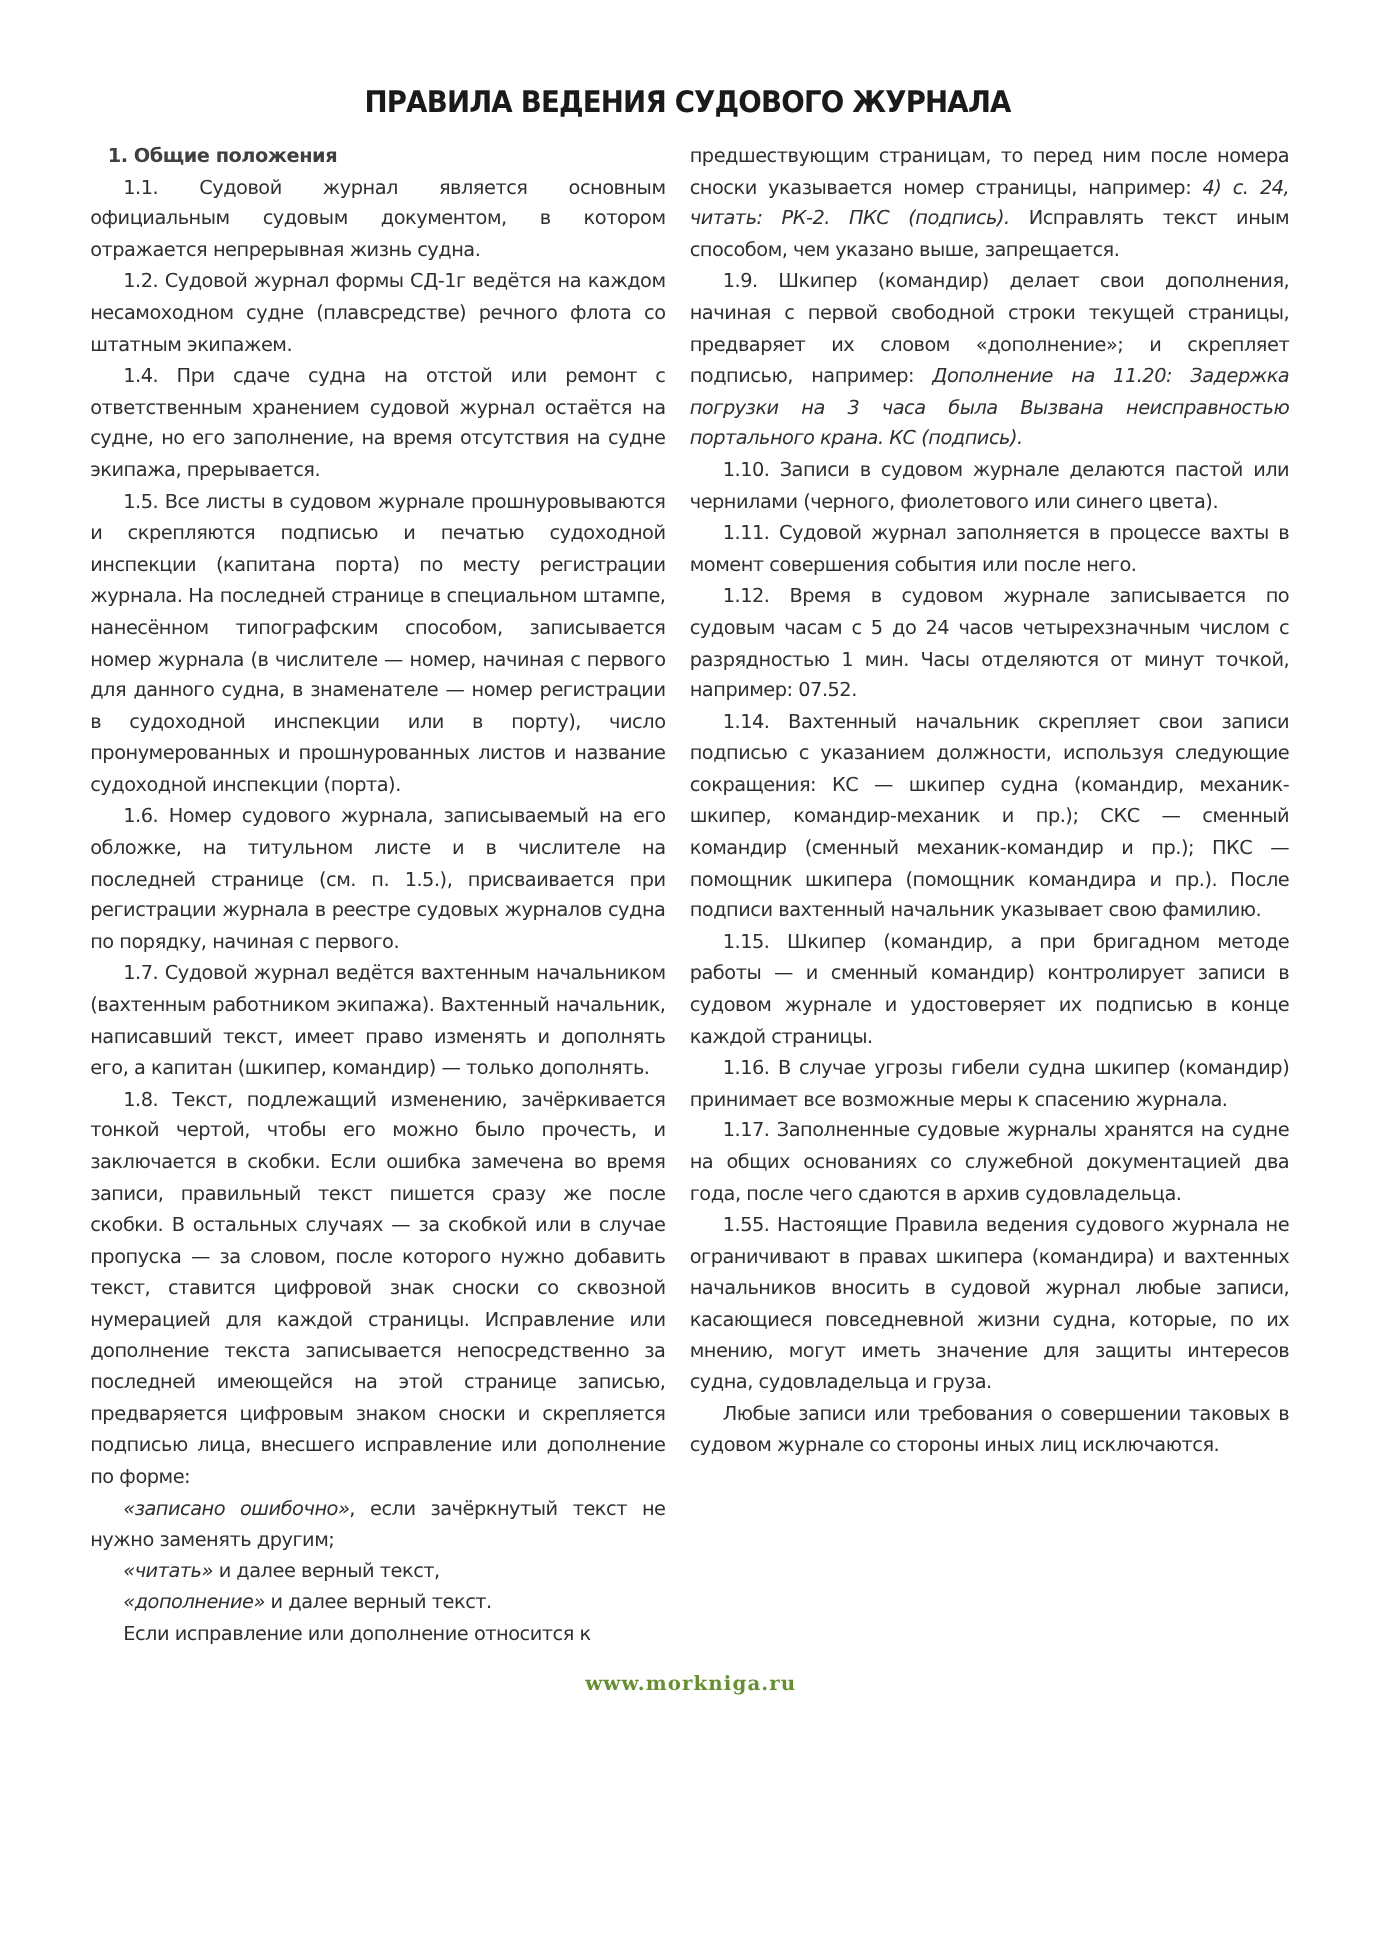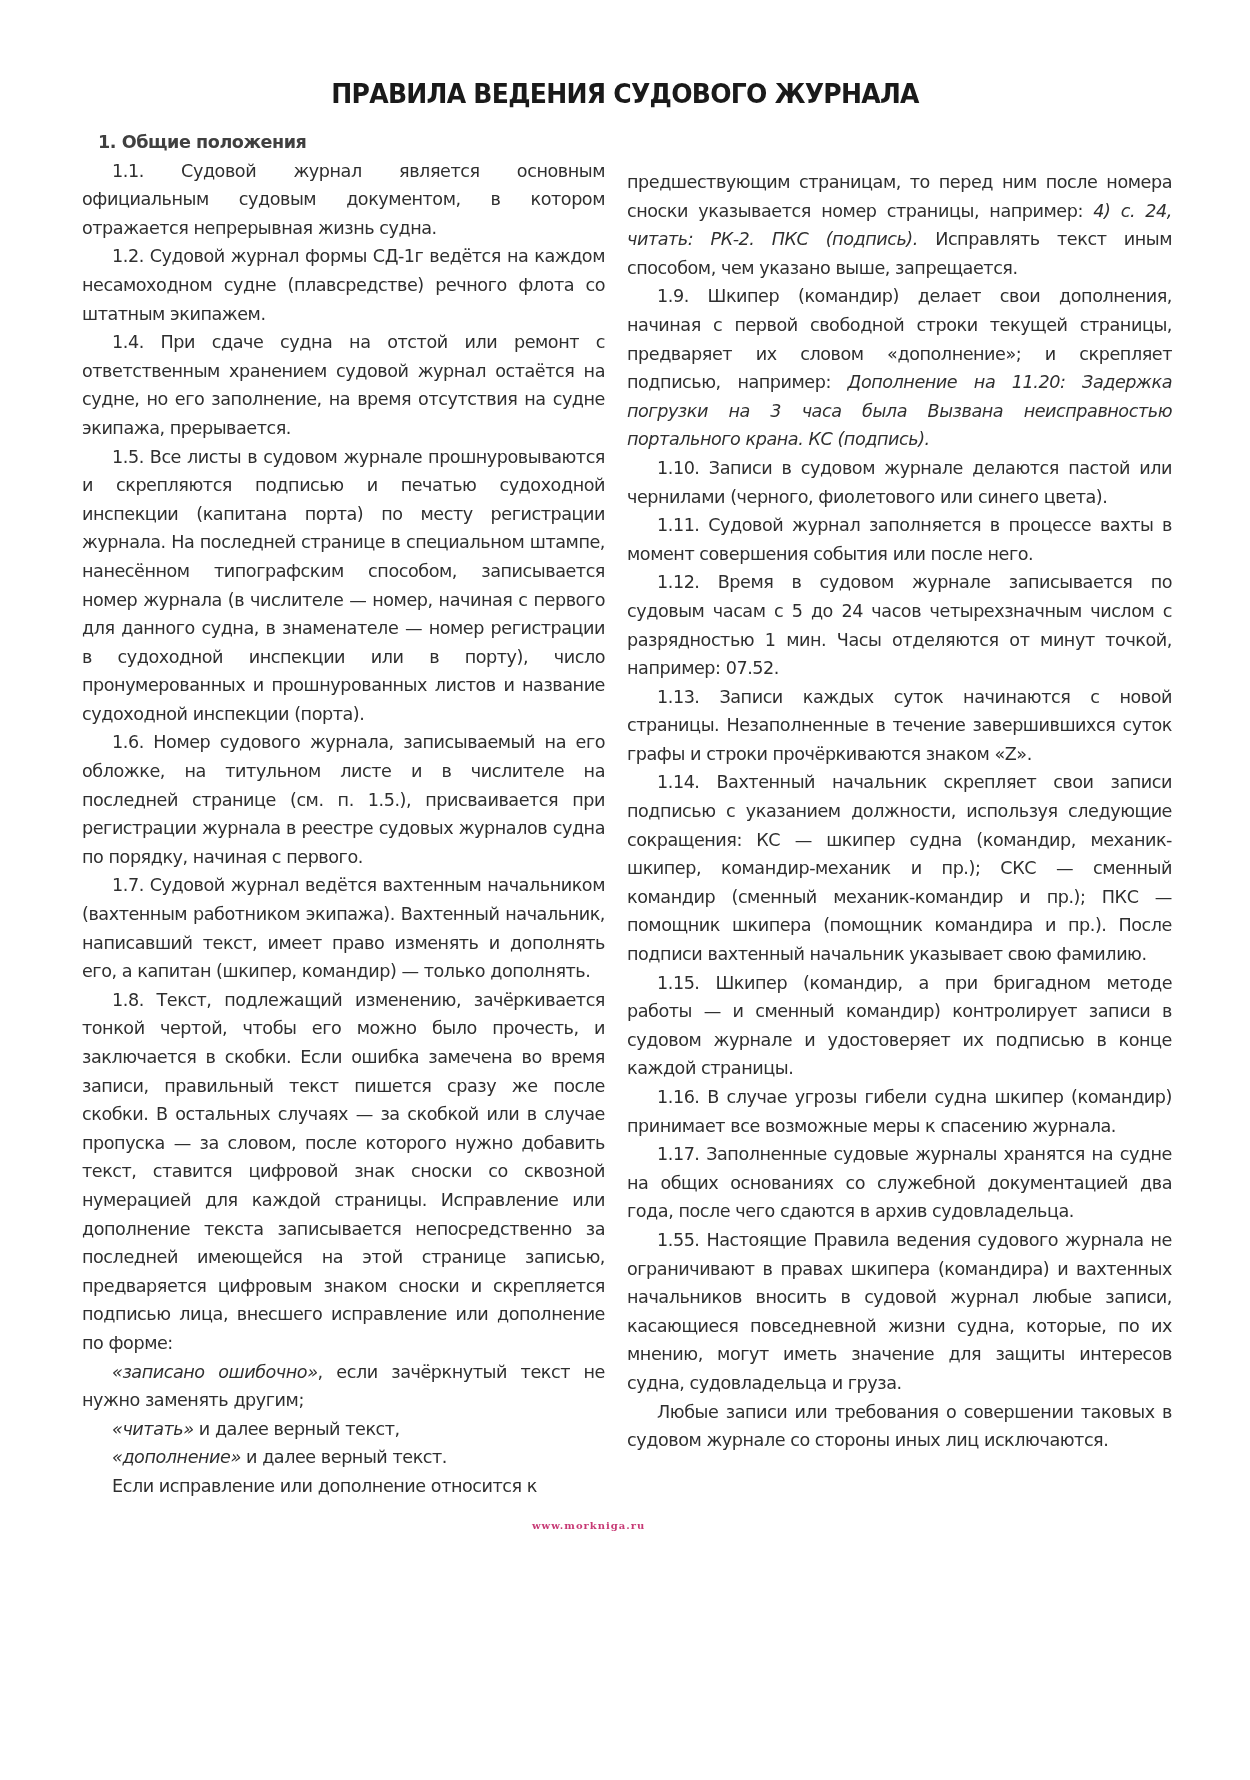--- a/index.html
+++ b/index.html
@@ -6,25 +6,25 @@
   body { width: 1250px; height: 1780px; position: relative; overflow: hidden; color: #2b2b2b;
          font-family: "DejaVu Sans", "Liberation Sans", sans-serif; }
   .title { position: absolute; top: 60px; left: 0; width: 1250px; text-align: center;
            font-family: "DejaVu Sans", sans-serif; font-weight: bold; font-size: 27px;
            letter-spacing: -0.8px; color: #1a1a1a; transform: scaleX(0.93); }
   .col { position: absolute; top: 128px; font-size: 17.6px; line-height: 28.6px;
          text-align: justify; letter-spacing: -0.45px; word-spacing: 0px; color: #2f2f2f; }
   .col-left { left: 82px; width: 523px; }
   .col-right { left: 627px; width: 545px; top: 128px; }
   .col p { margin: 0; text-indent: 30px; hyphens: manual; }
-  .col p.noindent { text-indent: 0; margin-top: 40px; }
+  .col p.noindent { text-indent: 0; }
   .section-head { font-weight: bold; text-indent: 16px !important; color: #404040; }
   .it { font-style: italic; }
   .watermark { position: absolute; left: 532px; top: 1520px; font-family: "DejaVu Serif", serif;
-               font-weight: bold; font-size: 10px; color: #be185d; letter-spacing: 1px; opacity: 0.85; }
+               font-weight: bold; font-size: 18px; color: #4d7c0f; letter-spacing: 1px; opacity: 0.85; }
 </style>
 </head>
 <body>
 
 <h1 class="title">ПРАВИЛА ВЕДЕНИЯ СУДОВОГО ЖУРНАЛА</h1>
 
 <div class="col col-left">
   <p class="section-head">1. Общие положения</p>
   <p>1.1. Судовой журнал является основным официальным судовым документом, в котором отражается непрерывная жизнь судна.</p>
   <p>1.2. Судовой журнал формы СД-1г ведётся на каждом несамоходном судне (плавсредстве) речного флота со штатным экипажем.</p>
@@ -38,21 +38,20 @@
   <p><span class="it">«дополнение»</span><span> и далее верный текст.</span></p>
   <p>Если исправление или дополнение относится к</p>
 </div>
 
 <div class="col col-right">
   <p class="noindent"><span>предшествующим страницам, то перед ним после номера сноски указывается номер страницы, например: </span><span class="it">4) с. 24, читать: РК-2. ПКС (подпись).</span><span> Исправлять текст иным способом, чем указано выше, запрещается.</span></p>
   <p><span>1.9. Шкипер (командир) делает свои дополнения, начиная с первой свободной строки текущей страницы, предваряет их словом «дополнение»; и скрепляет подписью, например: </span><span class="it">Дополнение на 11.20: Задержка погрузки на 3 часа была Вызвана неисправностью портального крана. КС (подпись).</span></p>
   <p>1.10. Записи в судовом журнале делаются пастой или чернилами (черного, фиолетового или синего цвета).</p>
   <p>1.11. Судовой журнал заполняется в процессе вахты в момент совершения события или после него.</p>
   <p>1.12. Время в судовом журнале записывается по судовым часам с 5 до 24 часов четырехзначным числом с разрядностью 1 мин. Часы отделяются от минут точкой, например: 07.52.</p>
-  <p>1.13. Записи каждых суток начинаются с новой страницы. Незаполненные в течение завершившихся суток графы и строки прочёркиваются знаком «Z».</p>
   <p>1.14. Вахтенный начальник скрепляет свои записи подписью с указанием должности, используя следующие сокращения: КС — шкипер судна (командир, механик-шкипер, командир-механик и пр.); СКС — сменный командир (сменный механик-командир и пр.); ПКС — помощник шкипера (помощник командира и пр.). После подписи вахтенный начальник указывает свою фамилию.</p>
   <p>1.15. Шкипер (командир, а при бригадном методе работы — и сменный командир) контролирует записи в судовом журнале и удостоверяет их подписью в конце каждой страницы.</p>
   <p>1.16. В случае угрозы гибели судна шкипер (командир) принимает все возможные меры к спасению журнала.</p>
   <p>1.17. Заполненные судовые журналы хранятся на судне на общих основаниях со служебной документацией два года, после чего сдаются в архив судовладельца.</p>
   <p>1.55. Настоящие Правила ведения судового журнала не ограничивают в правах шкипера (командира) и вахтенных начальников вносить в судовой журнал любые записи, касающиеся повседневной жизни судна, которые, по их мнению, могут иметь значение для защиты интересов судна, судовладельца и груза.</p>
   <p>Любые записи или требования о совершении таковых в судовом журнале со стороны иных лиц исключаются.</p>
 </div>
 
 <div class="watermark">www.morkniga.ru</div>
 

